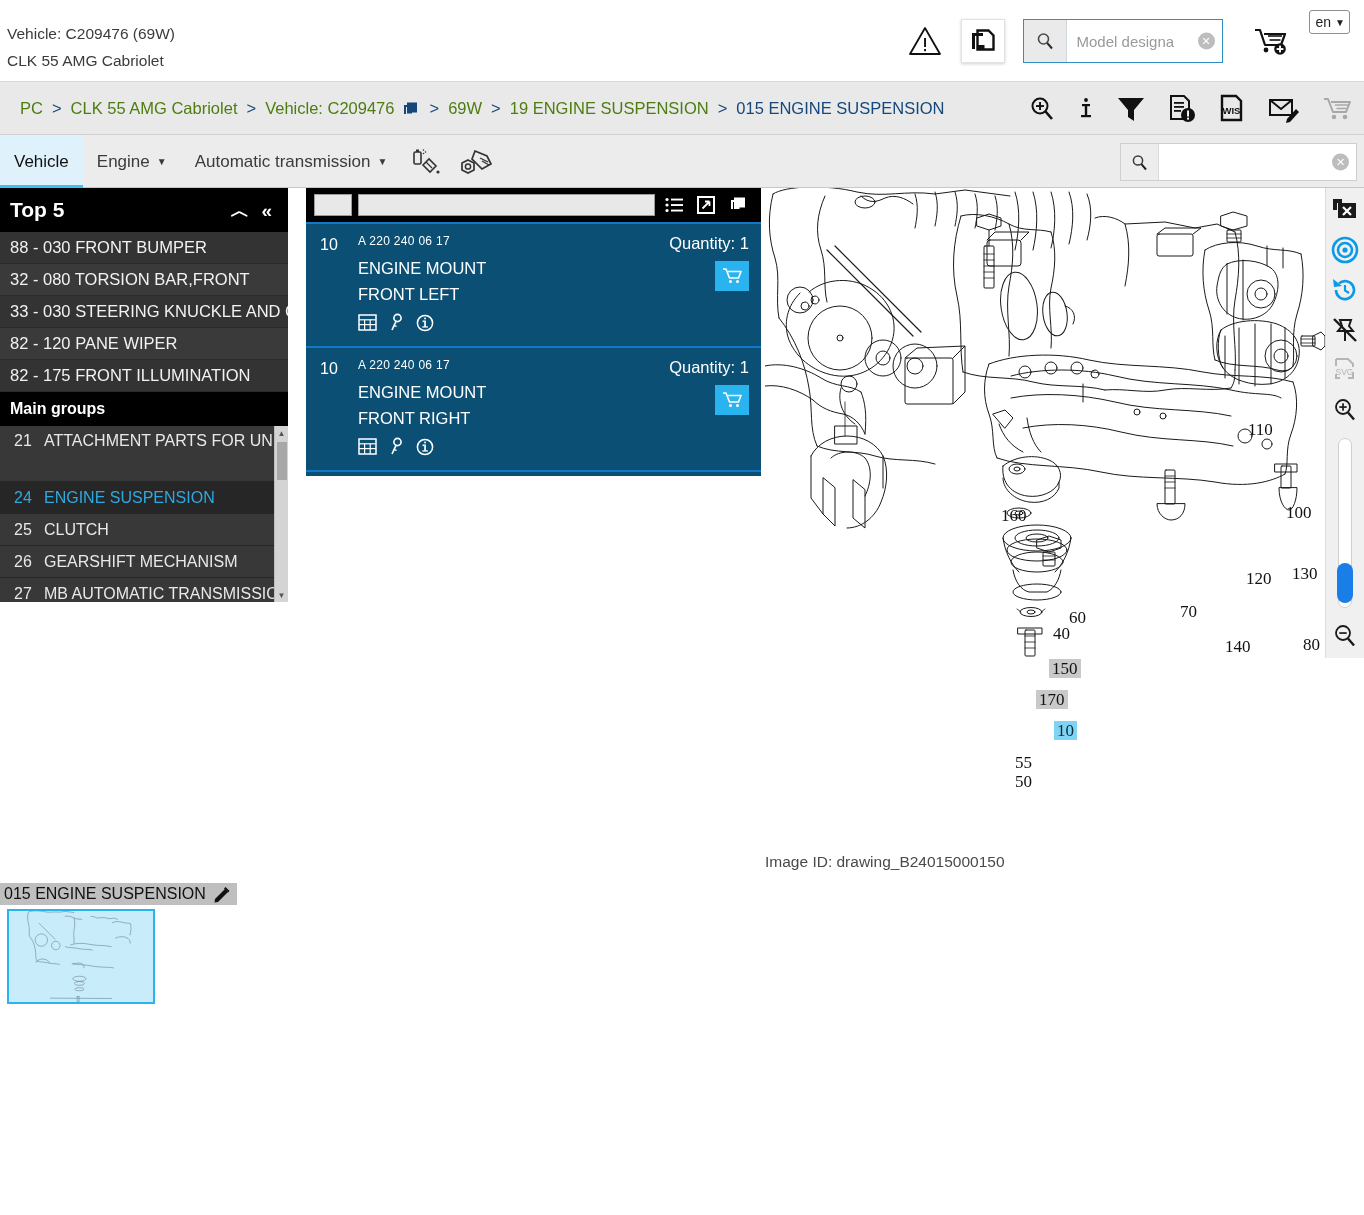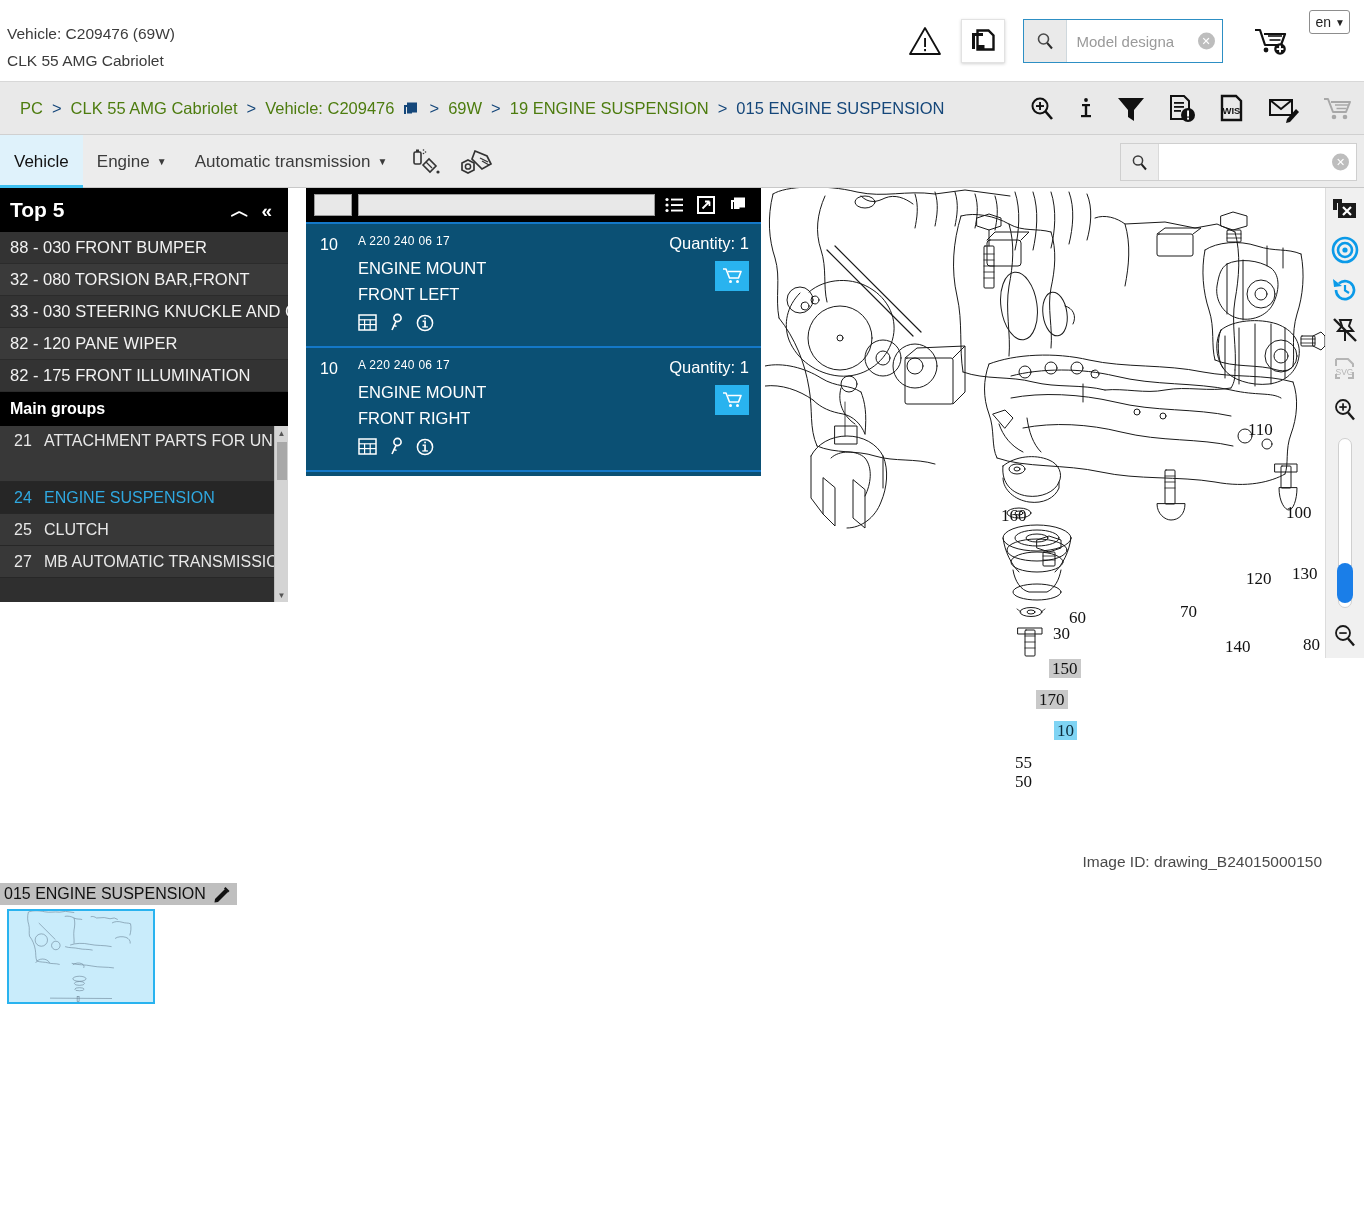--- a/index.html
+++ b/index.html
@@ -189,21 +189,21 @@
     align-items:center;justify-content:center;cursor:pointer;
   }
   #parts-foot{ height:6px;background:#0b5074;border-top:2px solid #1478c8; }
 
   
   #drawing-area{
     position:absolute;left:765px;top:0;right:0;height:470px;background:#fff;
   }
   #drawing-svg{ position:absolute;left:0;top:0; }
   #image-id{
-    position:absolute;left:802px;top:665px;width:520px;text-align:right;
+    position:absolute;left:765px;top:665px;width:520px;text-align:left;
     font-size:15.5px;color:#4a4a4a;
   }
 
   
   #img-toolbar{
     position:absolute;right:0;top:0;width:39px;height:470px;background:#f0f0f0;
     border-left:1px solid #dcdcdc;
     display:flex;flex-direction:column;align-items:center;padding-top:6px;gap:8px;margin-left:27px;
   }
   #img-toolbar .tb{ width:32px;height:32px;display:flex;align-items:center;justify-content:center;cursor:pointer; }
@@ -453,20 +453,24 @@
           <span class="mg-num">21</span>
           <span>ATTACHMENT PARTS FOR UNITS</span>
         </div>
         <div class="mg-item sel">
           <span class="mg-num">24</span>
           <span>ENGINE SUSPENSION</span>
         </div>
         <div class="mg-item">
           <span class="mg-num">25</span>
           <span>CLUTCH</span>
+        </div>
+        <div class="mg-item">
+          <span class="mg-num">26</span>
+          <span>GEARSHIFT MECHANISM</span>
         </div>
         <div class="mg-item">
           <span class="mg-num">27</span>
           <span>MB AUTOMATIC TRANSMISSION</span>
         </div>
       </div>
       <div id="mg-scroll">
         <div class="arr">▲</div>
         <div id="mg-thumb"></div>
         <div class="arr bot">▼</div>
@@ -769,21 +773,21 @@
     </svg>
 
     <div id="callouts">
         <div style="position: absolute; left: 480px; top: 232px; font-size: 17px; font-family: &quot;Liberation Serif&quot;, serif; color: rgb(17, 17, 17); padding: 0px 3px; line-height: 19px; white-space: nowrap;">110</div>
         <div style="position: absolute; left: 518px; top: 315px; font-size: 17px; font-family: &quot;Liberation Serif&quot;, serif; color: rgb(17, 17, 17); padding: 0px 3px; line-height: 19px; white-space: nowrap;">100</div>
         <div style="position: absolute; left: 478px; top: 381px; font-size: 17px; font-family: &quot;Liberation Serif&quot;, serif; color: rgb(17, 17, 17); padding: 0px 3px; line-height: 19px; white-space: nowrap;">120</div>
         <div style="position: absolute; left: 524px; top: 376px; font-size: 17px; font-family: &quot;Liberation Serif&quot;, serif; color: rgb(17, 17, 17); padding: 0px 3px; line-height: 19px; white-space: nowrap;">130</div>
         <div style="position: absolute; left: 233px; top: 318px; font-size: 17px; font-family: &quot;Liberation Serif&quot;, serif; color: rgb(17, 17, 17); padding: 0px 3px; line-height: 19px; white-space: nowrap;">160</div>
         <div style="position: absolute; left: 412px; top: 414px; font-size: 17px; font-family: &quot;Liberation Serif&quot;, serif; color: rgb(17, 17, 17); padding: 0px 3px; line-height: 19px; white-space: nowrap;">70</div>
         <div style="position: absolute; left: 301px; top: 420px; font-size: 17px; font-family: &quot;Liberation Serif&quot;, serif; color: rgb(17, 17, 17); padding: 0px 3px; line-height: 19px; white-space: nowrap;">60</div>
-        <div style="position: absolute; left: 285px; top: 436px; font-size: 17px; font-family: &quot;Liberation Serif&quot;, serif; color: rgb(17, 17, 17); padding: 0px 3px; line-height: 19px; white-space: nowrap;">30</div>
+        <div style="position: absolute; left: 285px; top: 436px; font-size: 17px; font-family: &quot;Liberation Serif&quot;, serif; color: rgb(17, 17, 17); padding: 0px 3px; line-height: 19px; white-space: nowrap;">40</div>
         <div style="position: absolute; left: 457px; top: 449px; font-size: 17px; font-family: &quot;Liberation Serif&quot;, serif; color: rgb(17, 17, 17); padding: 0px 3px; line-height: 19px; white-space: nowrap;">140</div>
         <div style="position: absolute; left: 535px; top: 447px; font-size: 17px; font-family: &quot;Liberation Serif&quot;, serif; color: rgb(17, 17, 17); padding: 0px 3px; line-height: 19px; white-space: nowrap;">80</div>
         <div style="position: absolute; left: 284px; top: 471px; font-size: 17px; font-family: &quot;Liberation Serif&quot;, serif; color: rgb(17, 17, 17); padding: 0px 3px; line-height: 19px; white-space: nowrap; background: rgb(201, 201, 201);">150</div>
         <div style="position: absolute; left: 271px; top: 502px; font-size: 17px; font-family: &quot;Liberation Serif&quot;, serif; color: rgb(17, 17, 17); padding: 0px 3px; line-height: 19px; white-space: nowrap; background: rgb(201, 201, 201);">170</div>
         <div style="position: absolute; left: 289px; top: 533px; font-size: 17px; font-family: &quot;Liberation Serif&quot;, serif; color: rgb(11, 42, 58); padding: 0px 3px; line-height: 19px; white-space: nowrap; background: rgb(127, 212, 244);">10</div>
         <div style="position: absolute; left: 247px; top: 565px; font-size: 17px; font-family: &quot;Liberation Serif&quot;, serif; color: rgb(17, 17, 17); padding: 0px 3px; line-height: 19px; white-space: nowrap;">55</div>
         <div style="position: absolute; left: 247px; top: 584px; font-size: 17px; font-family: &quot;Liberation Serif&quot;, serif; color: rgb(17, 17, 17); padding: 0px 3px; line-height: 19px; white-space: nowrap;">50</div>
       </div>
   </div>
 

